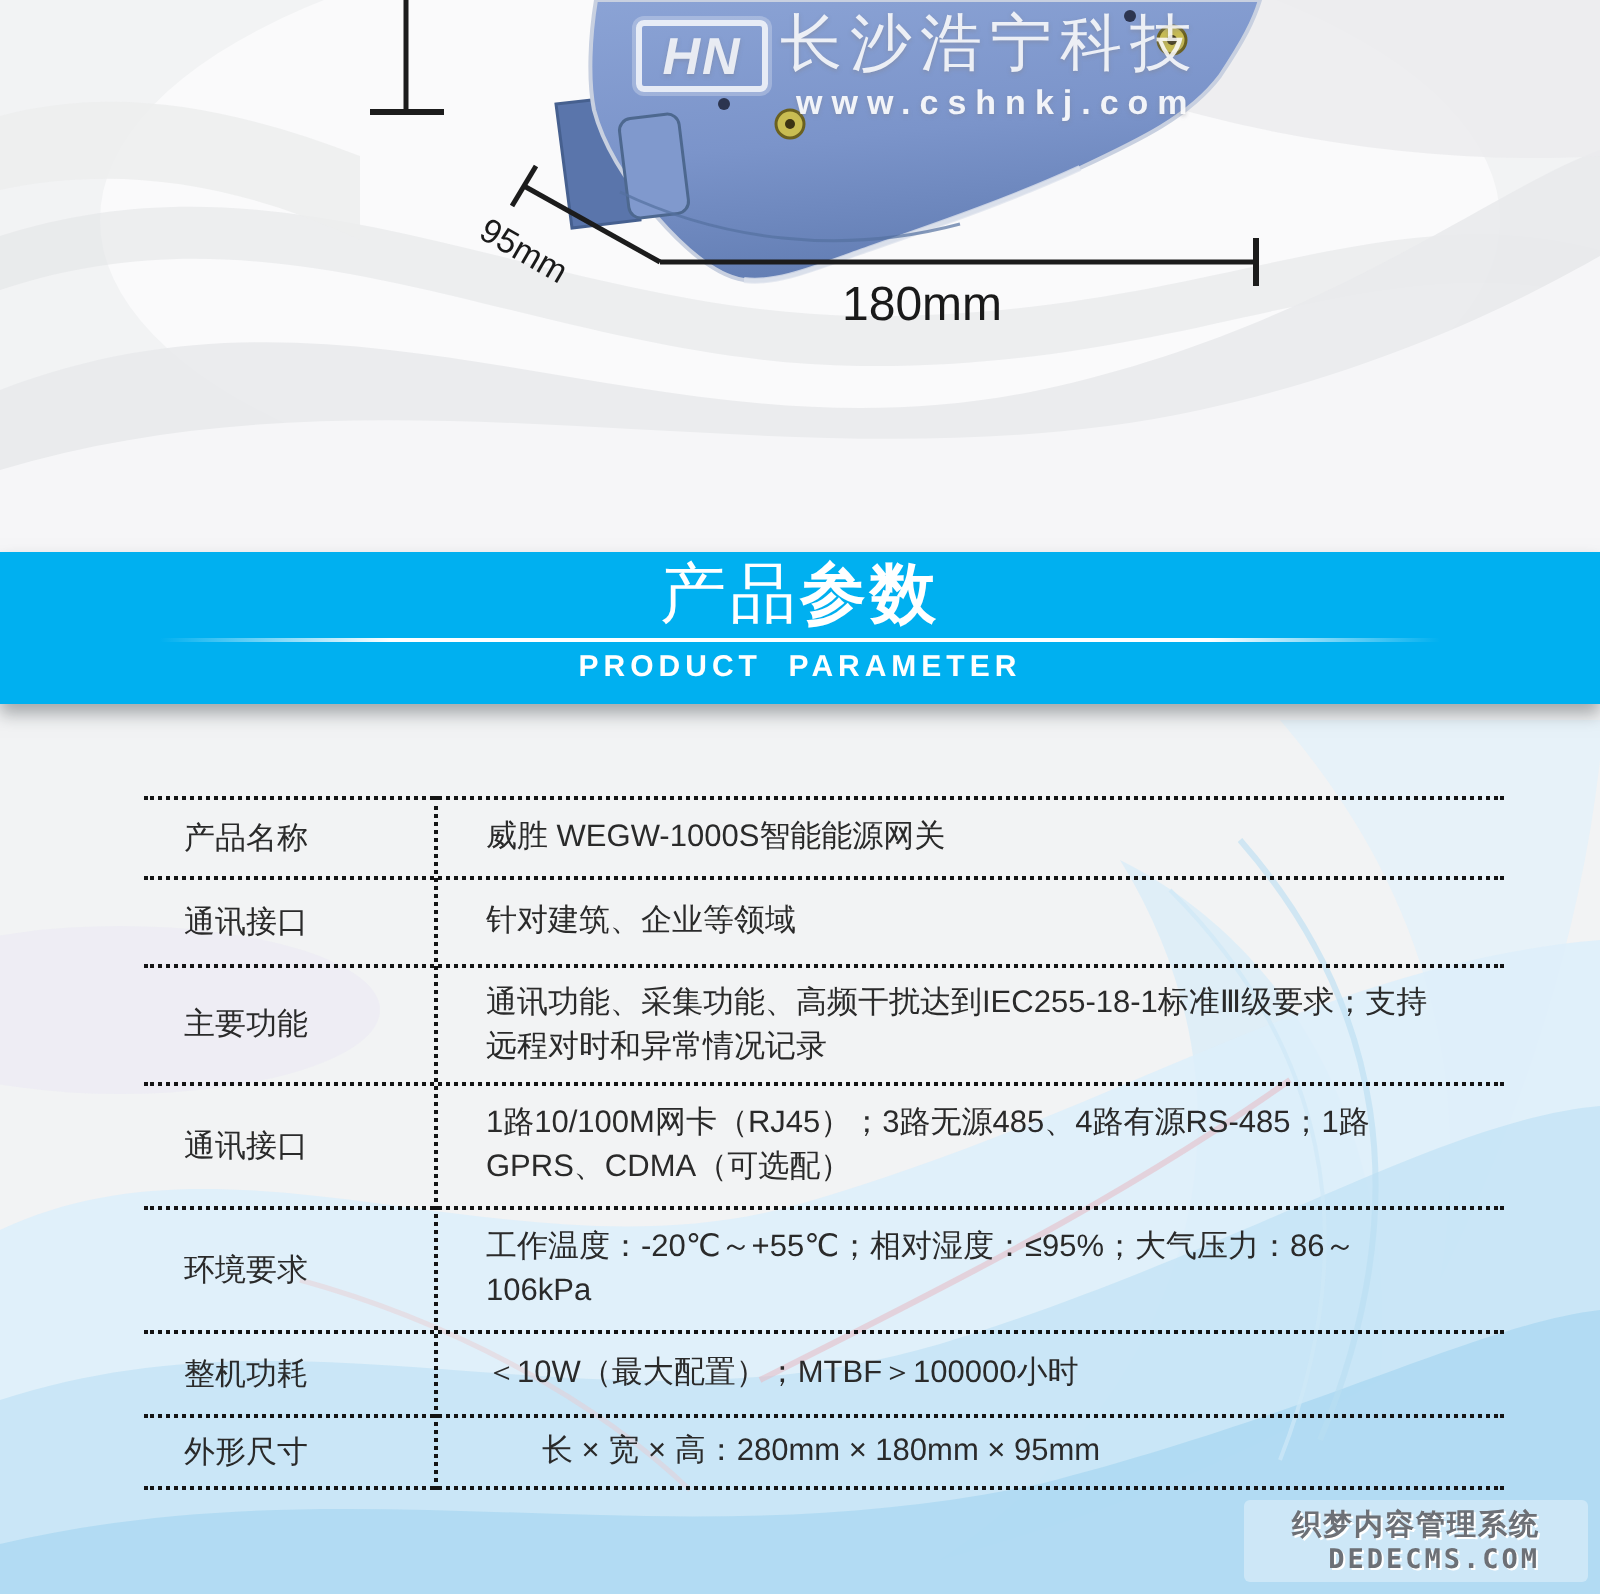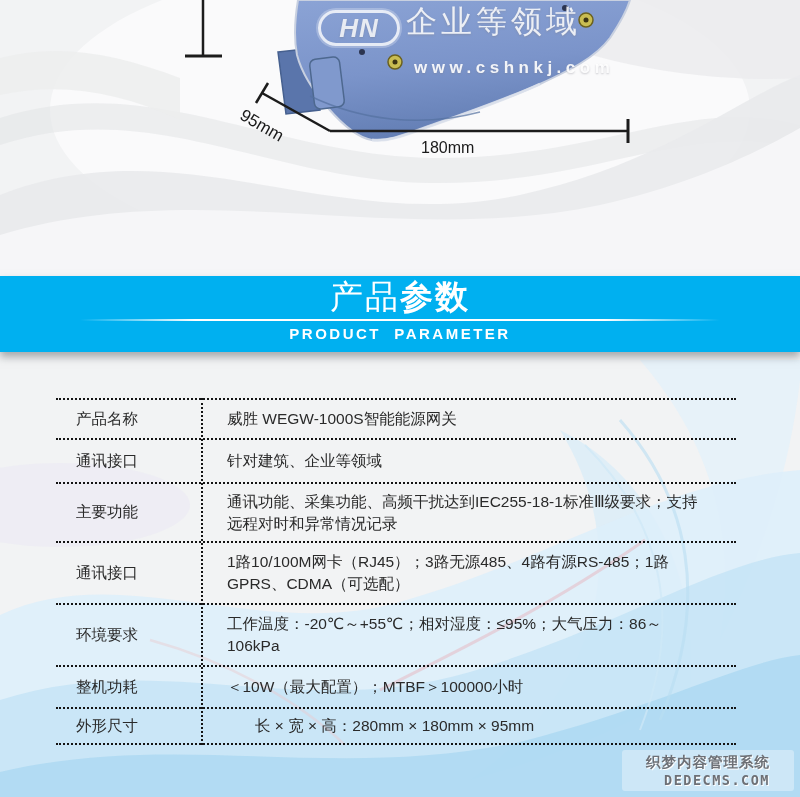--- a/index.html
+++ b/index.html
@@ -10,61 +10,61 @@
     background:#f2f3f4;
   }
   svg.layer{ position:absolute; left:0; top:0; pointer-events:none; }
 
   
   .brand{
     position:absolute; left:318px; top:4px; display:flex; align-items:flex-start;
     z-index:6; color:rgba(255,255,255,0.82);
   }
   .brand-badge{
-    width:82px; height:36px; margin-top:6px; border:3px solid rgba(255,255,255,0.8);
-    border-radius:18px; display:flex; align-items:center; justify-content:center;
+    width:66px; height:36px; margin-top:6px; border:3px solid rgba(255,255,255,0.8);
+    border-radius:4px; display:flex; align-items:center; justify-content:center;
     font-style:italic; font-weight:bold; font-size:26px; letter-spacing:1px;
     text-shadow:0 1px 2px rgba(120,120,130,0.35);
     box-shadow:0 0 0 2px rgba(255,255,255,0.25);
   }
   .brand-texts{ margin-left:6px; }
   .brand-company{
     font-size:31px; font-weight:400; letter-spacing:4px;
     color:rgba(255,255,255,0.85); text-shadow:0 1px 2px rgba(130,130,140,0.45);
     line-height:36px;
   }
   .brand-site{
     font-size:17px; font-weight:bold; letter-spacing:4.5px; margin-left:8px;
     color:rgba(255,255,255,0.9); text-shadow:0 1px 2px rgba(130,130,140,0.4);
-    line-height:20px; margin-top:18px;
+    line-height:20px; margin-top:2px;
   }
 
   
   .dim-label{ position:absolute; color:#1a1a1a; z-index:5; }
   .dim-95{ left:238px; top:116px; font-size:17px; transform:rotate(30deg); }
-  .dim-180{ left:421px; top:139px; font-size:16px; }
+  .dim-180{ left:421px; top:139px; font-size:24px; }
 
   
   .banner{
     position:absolute; left:0; top:276px; width:800px; height:76px;
     z-index:4; text-align:center; color:#fff;
     box-shadow:0 5px 8px rgba(90,95,100,0.5);
   }
   .banner-title{ font-size:33px; line-height:42px; letter-spacing:2px; }
   .banner-title .light{ font-weight:400; }
   .banner-title .heavy{ font-weight:800; }
   .banner-line{
     height:2px; margin:1px auto 4px auto; width:640px;
     background:linear-gradient(to right, rgba(255,255,255,0), #ffffff 18%, #ffffff 82%, rgba(255,255,255,0));
   }
   .banner-sub{ font-size:15px; font-weight:bold; letter-spacing:2.5px; white-space:pre; }
 
   
   .spec-table{
-    position:absolute; left:56px; top:398px; width:680px; z-index:4;
+    position:absolute; left:72px; top:398px; width:680px; z-index:4;
     color:#2a2a2a;
   }
   .spec-table .vline{
     position:absolute; left:145px; top:0; bottom:0;
     border-left:2px dotted #141414;
   }
   .spec-row{ display:flex; border-top:2px dotted #141414; align-items:center; }
   .spec-row:last-child{ border-bottom:2px dotted #141414;gap:28px; }
   .spec-row .label{
     width:145px; flex:0 0 145px; padding-left:20px; font-size:15.5px;
@@ -149,21 +149,21 @@
     <line x1="256" y1="103" x2="268" y2="83" stroke="#1c1c1c" stroke-width="2.5"></line>
     <line x1="330" y1="131" x2="628" y2="131" stroke="#1c1c1c" stroke-width="2.5"></line>
     <line x1="628" y1="119" x2="628" y2="143" stroke="#1c1c1c" stroke-width="3"></line>
   </svg>
   <div class="dim-label dim-95">95mm</div>
   <div class="dim-label dim-180">180mm</div>
 
   <div class="brand">
     <div class="brand-badge">HN</div>
     <div class="brand-texts">
-      <div class="brand-company">企业等领域</div>
+      <div class="brand-company">长沙浩宁科技</div>
       <div class="brand-site">www.cshnkj.com</div>
     </div>
   </div>
 
   <div class="banner" style="background:#00b0f0;">
     <div class="banner-title">
       <span class="light">产品</span><span class="heavy">参数</span>
     </div>
     <div class="banner-line"></div>
     <div class="banner-sub">PRODUCT  PARAMETER</div>

